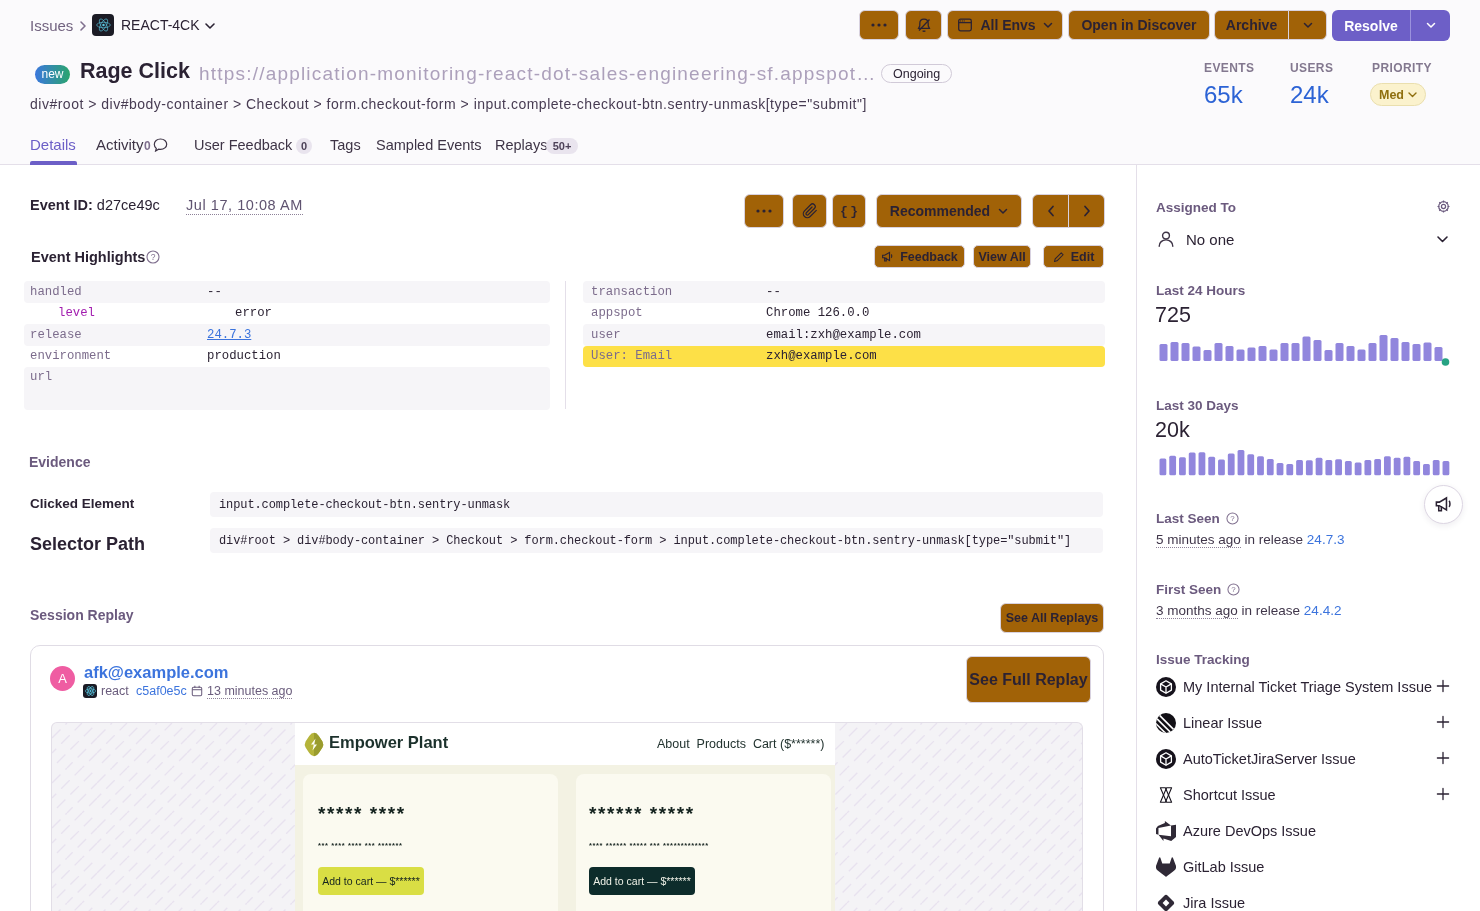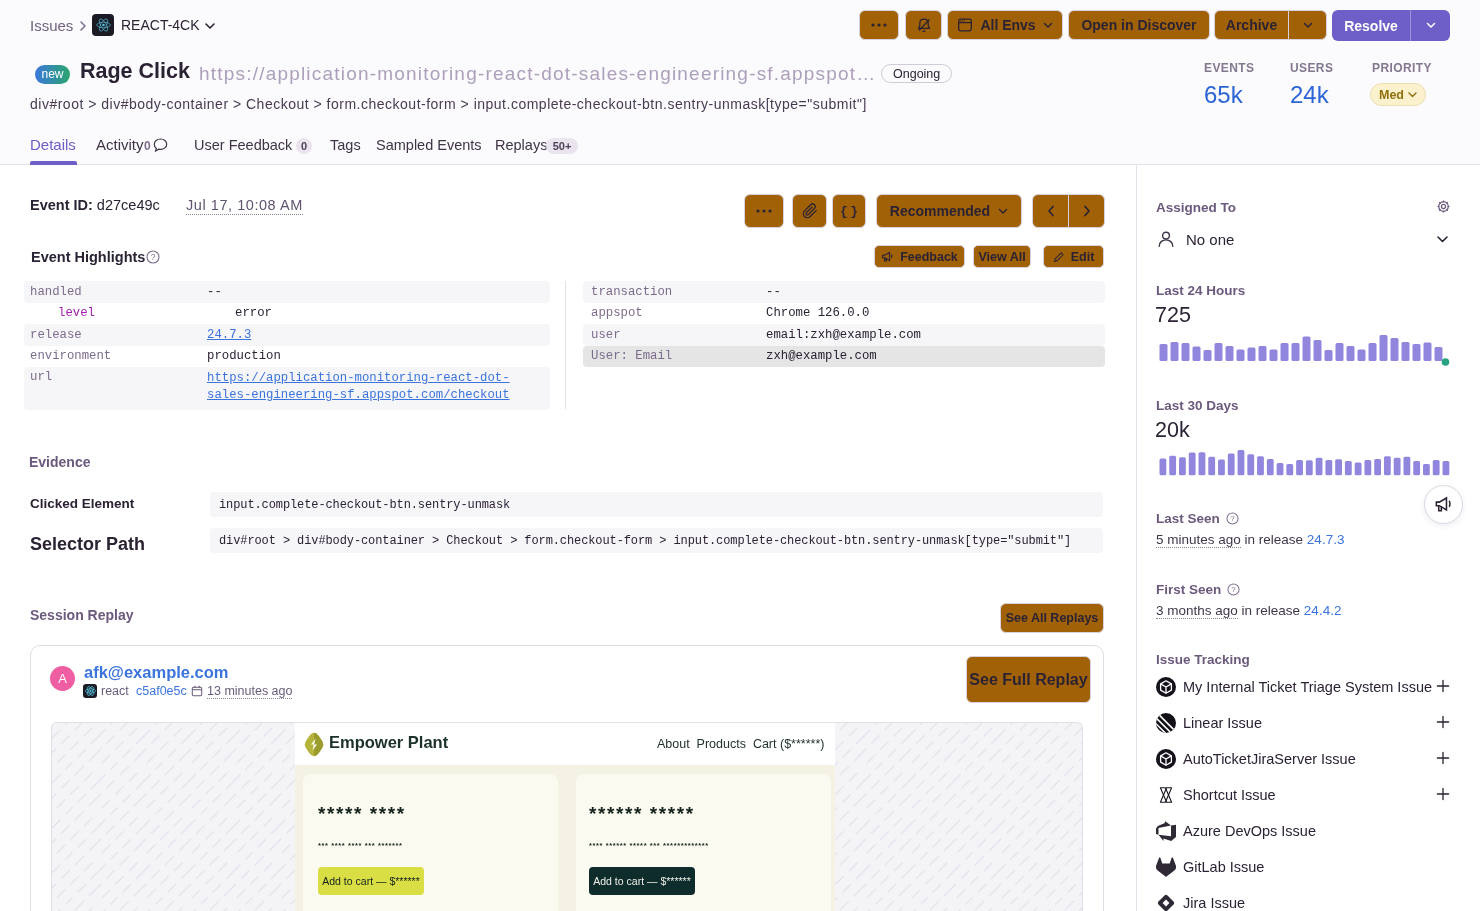--- a/index.html
+++ b/index.html
@@ -186,38 +186,37 @@
     <div style="display:flex;height:21.5px;align-items:center;background:#f6f5f8;border-radius:4px;">
         <div style="width:183px;padding-left:6px;color:#7c6c8c;">release</div>
         <div><a class="link" style="text-decoration:underline;">24.7.3</a></div>
       </div>
     <div style="display:flex;height:21.5px;align-items:center;">
         <div style="width:183px;padding-left:6px;color:#7c6c8c;">environment</div>
         <div style="color:#2b2233;">production</div>
       </div>
     <div style="display:flex;height:43px;background:#f6f5f8;border-radius:4px;">
         <div style="width:183px;padding-left:6px;color:#7c6c8c;padding-top:3px;">url</div>
-        <div style="padding-top:3px;line-height:17px;"><a class="link" style="text-decoration:underline;">https://application-monitoring-react-dot-<br>sales-engineering-sf.appspot.com/checkout</a></div>
       </div>
   </div>
   <div class="abs" style="left:565px;top:281px;width:1px;height:128px;background:#e4dfe9;"></div>
   <div class="abs mono" style="left:583px;top:281px;width:522px;font-size:12.3px;">
     <div style="display:flex;height:21.5px;align-items:center;background:#f6f5f8;border-radius:4px;">
         <div style="width:183px;padding-left:8px;color:#7c6c8c;">transaction</div>
         <div style="color:#2b2233;">--</div>
       </div>
     <div style="display:flex;height:21.5px;align-items:center;">
         <div style="width:183px;padding-left:8px;color:#7c6c8c;">appspot</div>
         <div style="color:#2b2233;">Chrome 126.0.0</div>
       </div>
     <div style="display:flex;height:21.5px;align-items:center;background:#f6f5f8;border-radius:4px;">
         <div style="width:183px;padding-left:8px;color:#7c6c8c;">user</div>
         <div style="color:#2b2233;">email:zxh@example.com</div>
       </div>
-    <div style="display:flex;height:21.5px;align-items:center;background:#e5e5e5;border-radius:4px;">
+    <div style="display:flex;height:21.5px;align-items:center;background:#fde047;border-radius:4px;">
         <div style="width:183px;padding-left:8px;color:#7c6c8c;">User: Email</div>
         <div style="color:#2b2233;">zxh@example.com</div>
       </div>
   </div>
 
   <div class="sechead" style="left:29px;top:454px;">Evidence</div>
   <div class="abs" style="left:30px;top:496px;font-size:13.5px;font-weight:bold;">Clicked Element</div>
   <div class="abs mono" style="left:210px;top:492px;width:893px;height:25px;background:#f6f5f8;border-radius:4px;font-size:12px;letter-spacing:-0.1px;color:#2b2233;display:flex;align-items:center;padding-left:9px;white-space:nowrap;">input.complete-checkout-btn.sentry-unmask</div>
   <div class="abs" style="left:30px;top:534px;font-size:18px;font-weight:bold;">Selector Path</div>
   <div class="abs mono" style="left:210px;top:528px;width:893px;height:25px;background:#f6f5f8;border-radius:4px;font-size:12px;letter-spacing:-0.1px;color:#2b2233;display:flex;align-items:center;padding-left:9px;white-space:nowrap;">div#root &gt; div#body-container &gt; Checkout &gt; form.checkout-form &gt; input.complete-checkout-btn.sentry-unmask[type="submit"]</div>

